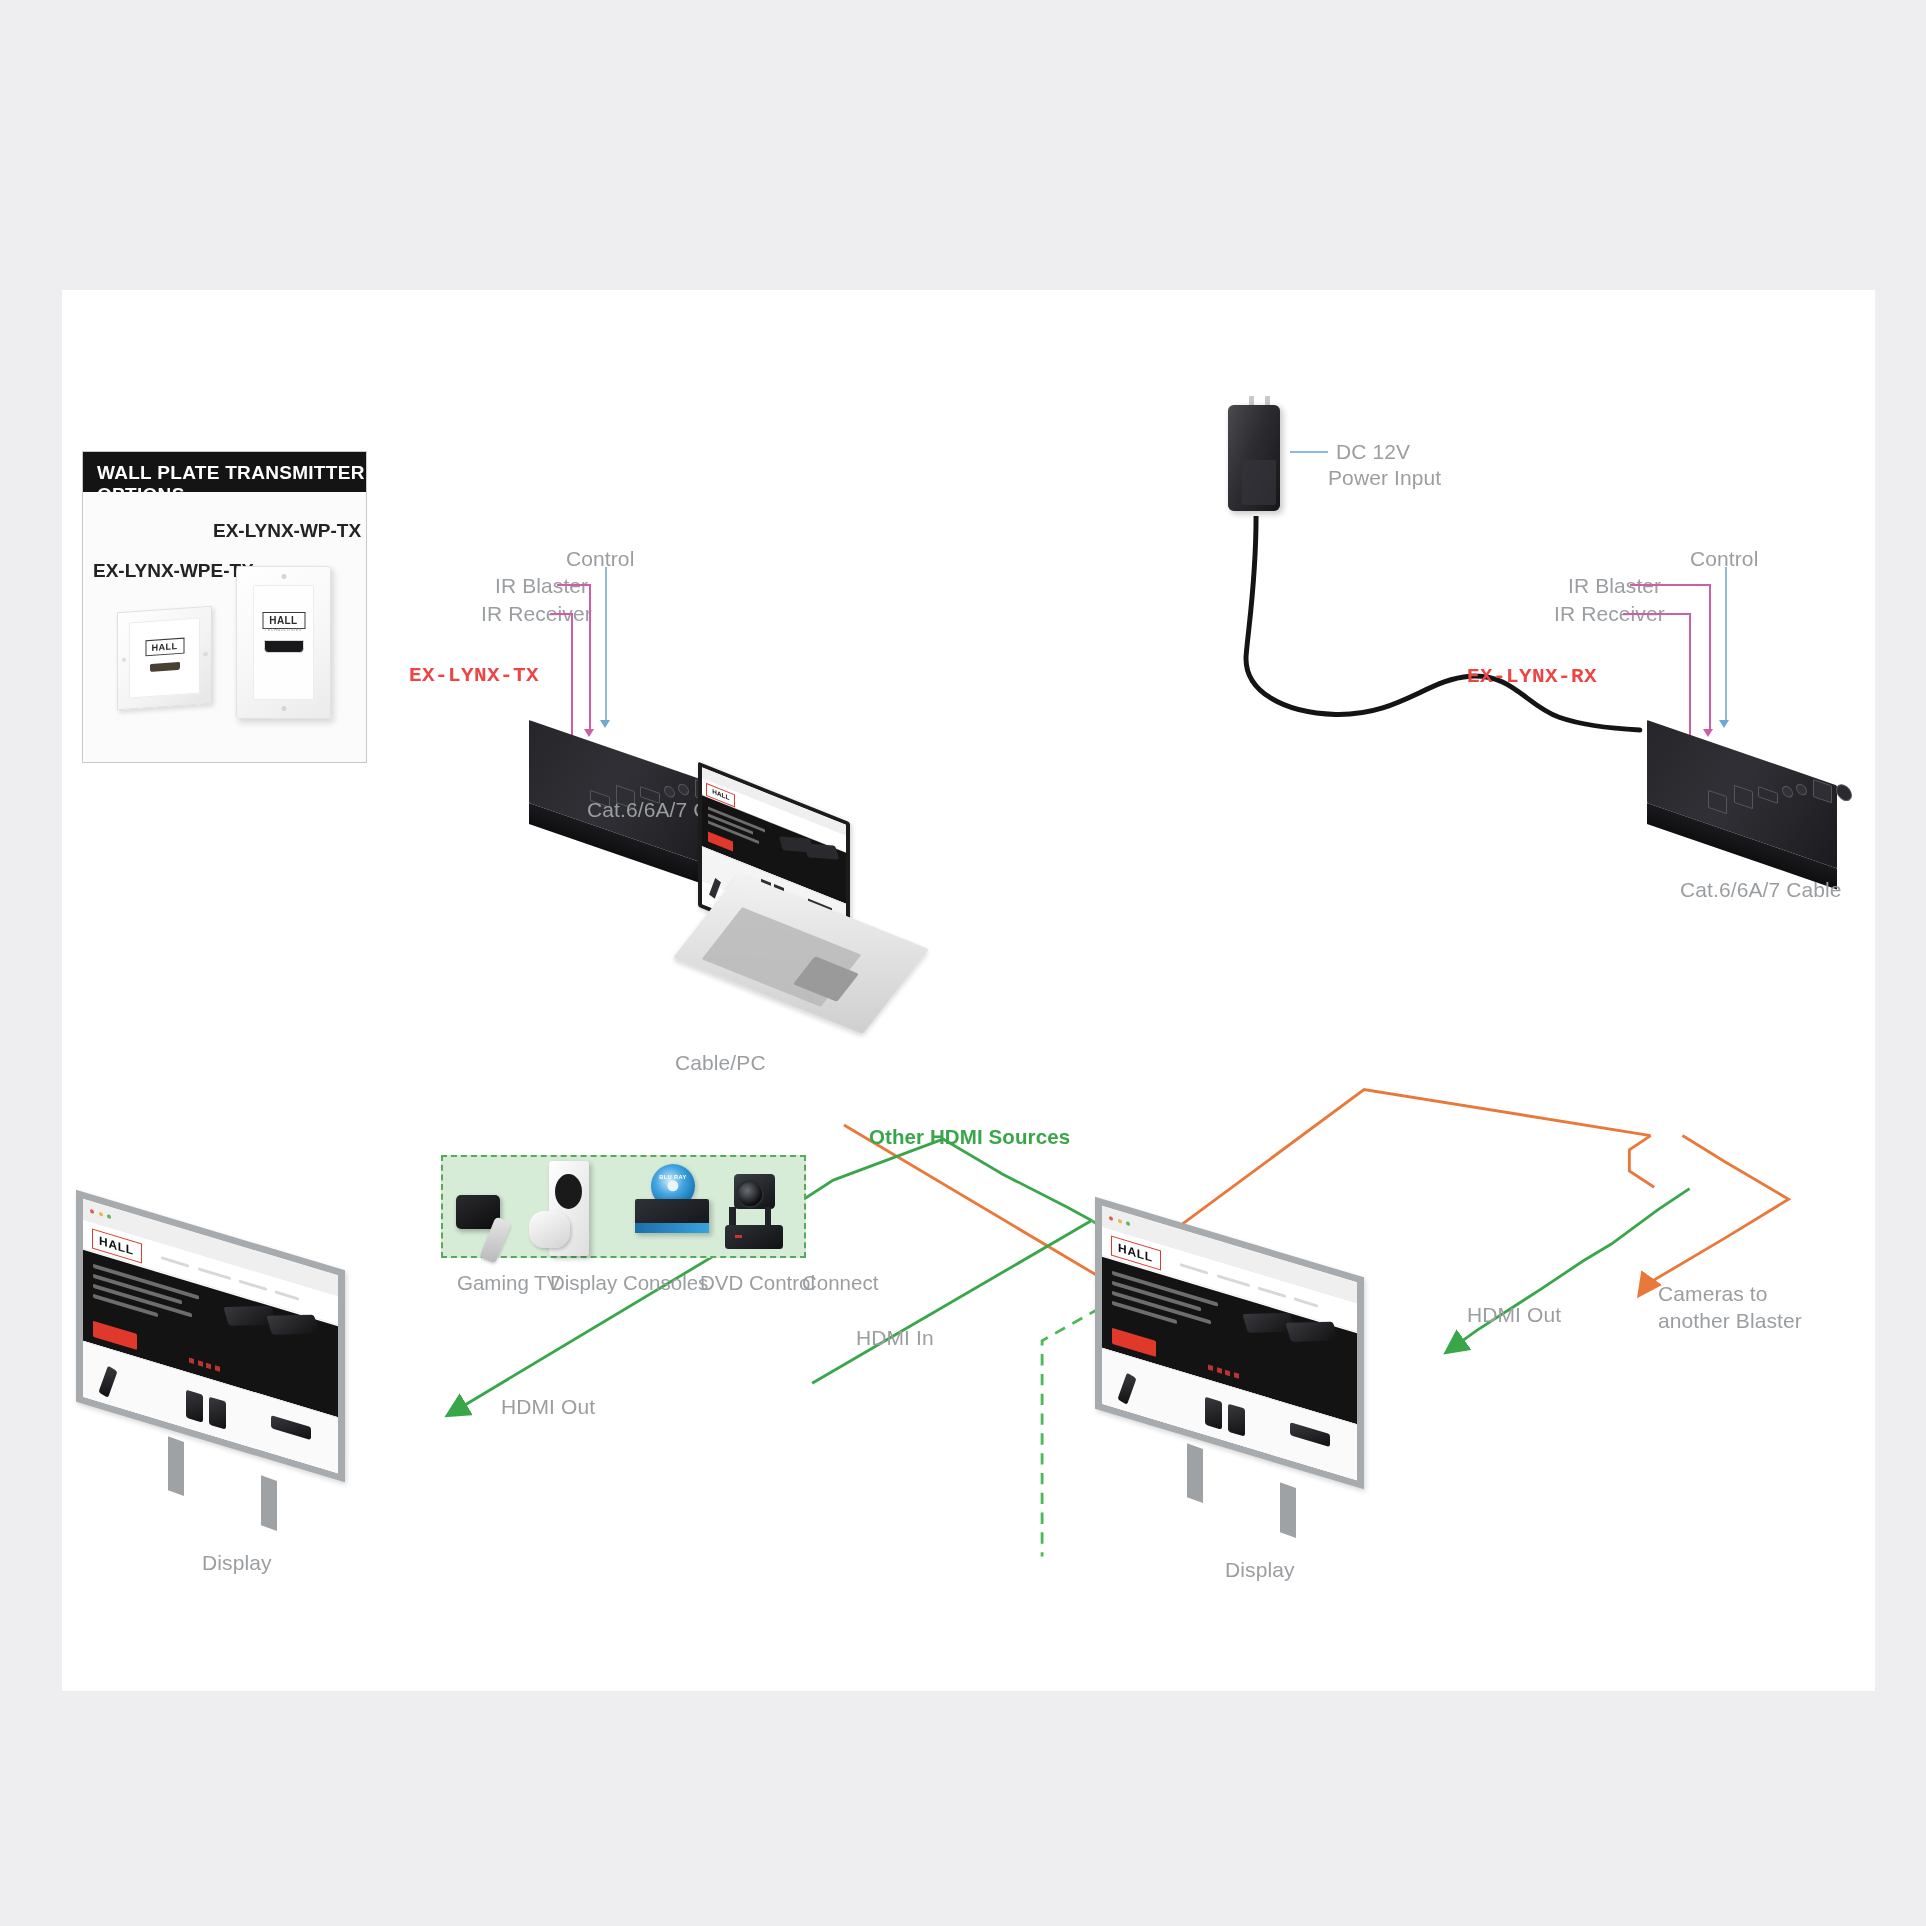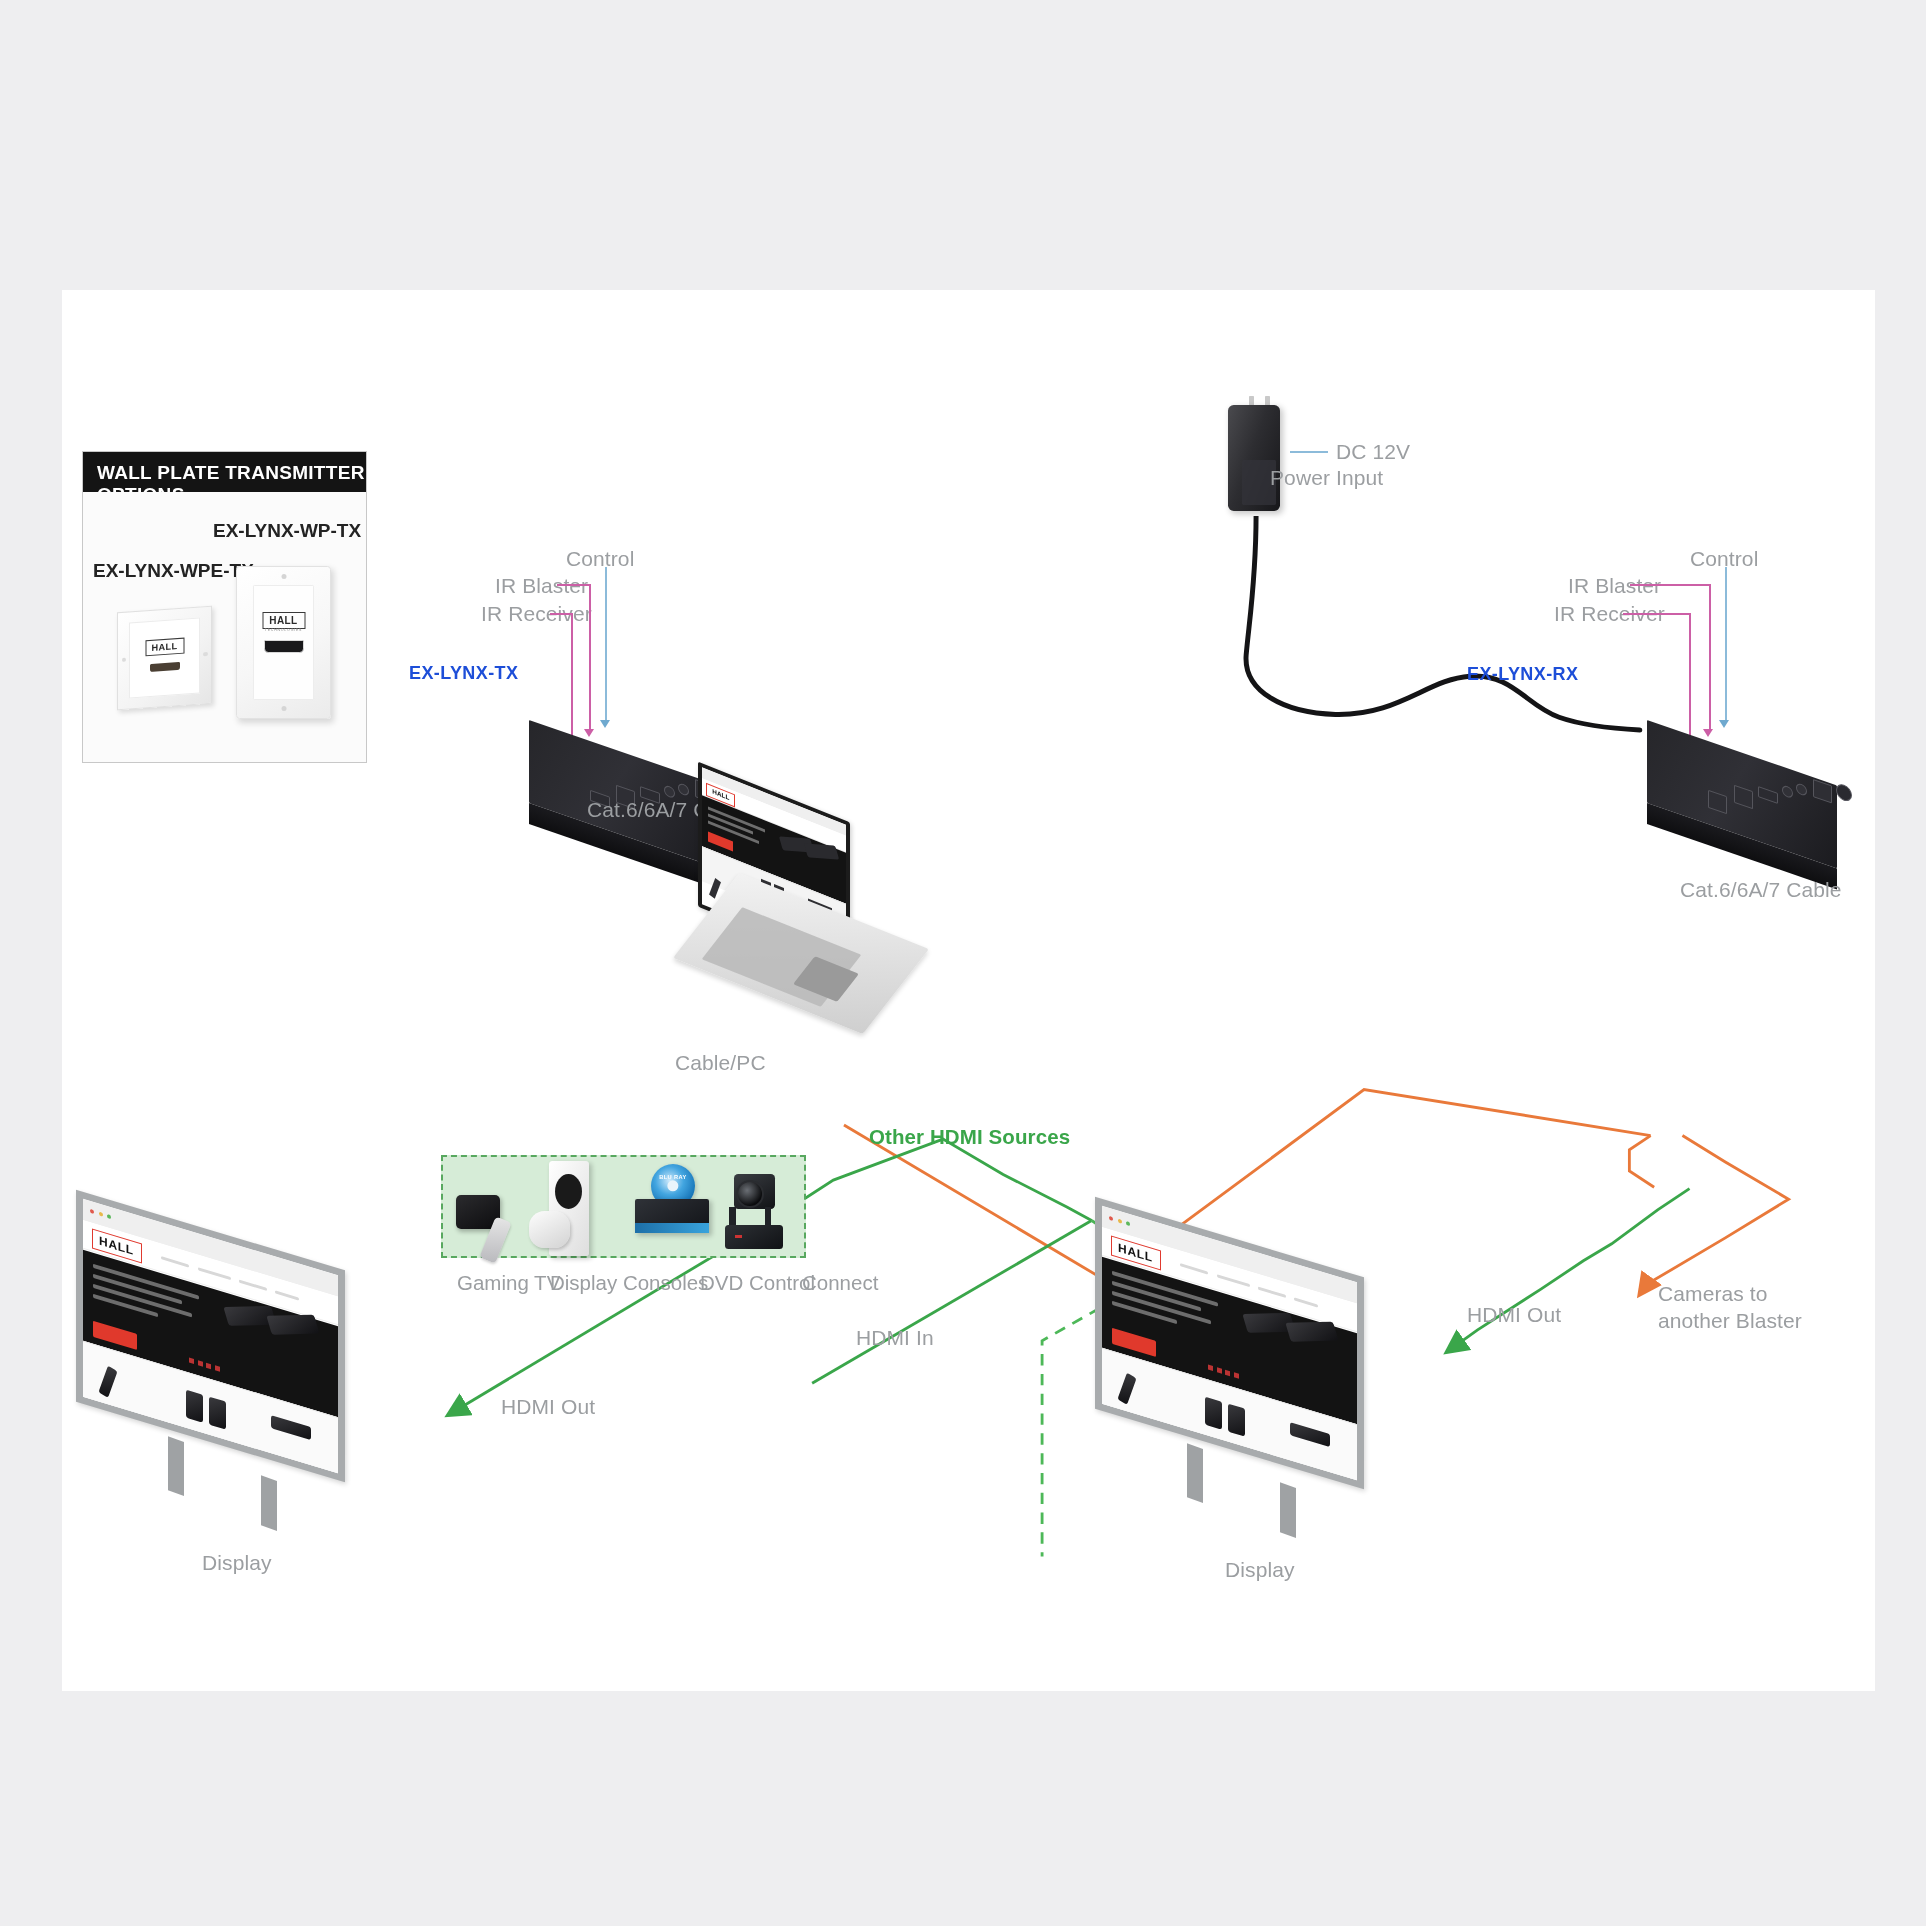--- a/index.html
+++ b/index.html
@@ -18,21 +18,21 @@
     overflow:hidden;
   }
   .abs{position:absolute;}
   .lbl{
     color:#9b9ea1;
     font-size:21px;
     letter-spacing:0.1px;
     white-space:nowrap;
     line-height:1.22;
   }
-  .lbl.dark{color:#1d4ed8;font-weight:bold;font-size:18px;letter-spacing:0.4px;}
+  .lbl.dark{color:#ef4444;font-weight:bold;font-size:21px;letter-spacing:0.4px;font-family:Liberation Mono, monospace;}
   .lbl.green{color:#3aa64a;font-weight:bold;font-size:20.5px;}
 
   
   #wp-panel{
     left:20px;top:161px;width:283px;height:310px;
     background:#fdfdfd;border:1.4px solid #c8c8c8;
   }
   #wp-header{
     position:absolute;left:0;top:0;width:100%;height:40px;
     background:#141414;
@@ -338,21 +338,21 @@
       <div class="prong" style="left:0;top:0;"></div>
       <div class="prong" style="left:15.6px;top:0;"></div>
     </div>
     <div class="body">
       <div class="label"></div>
     </div>
   </div>
   <div class="abs vline blue" style="left:1250px;top:0px;height:0;"></div>
   <div class="abs hline blue" style="left:1228px;top:161px;width:38px;"></div>
   <div class="abs lbl" style="left:1274px;top:149px;">DC 12V</div>
-  <div class="abs lbl" style="left:1208px;top:175px;">Power Input</div>
+  <div class="abs lbl" style="left:1266px;top:175px;">Power Input</div>
 
   <svg class="abs" style="left:1153px;top:226px;width:439px;height:234px;" viewBox="0 0 620 330">
     <path d="M58,0 C58,90 48,150 44,196 C40,248 98,278 170,280 C260,282 300,230 360,226 C420,222 440,268 486,284 C520,296 560,300 600,302" fill="none" stroke="#141416" stroke-width="7" stroke-linecap="round"></path>
   </svg>
 
   <div class="abs lbl dark" style="left:1405px;top:374px;">EX-LYNX-RX</div>
 
   <div class="abs lbl" style="left:1506px;top:283px;">IR Blaster</div>
   <div class="abs lbl" style="left:1492px;top:311px;">IR Receiver</div>
   <div class="abs lbl" style="left:1628px;top:256px;">Control</div>

